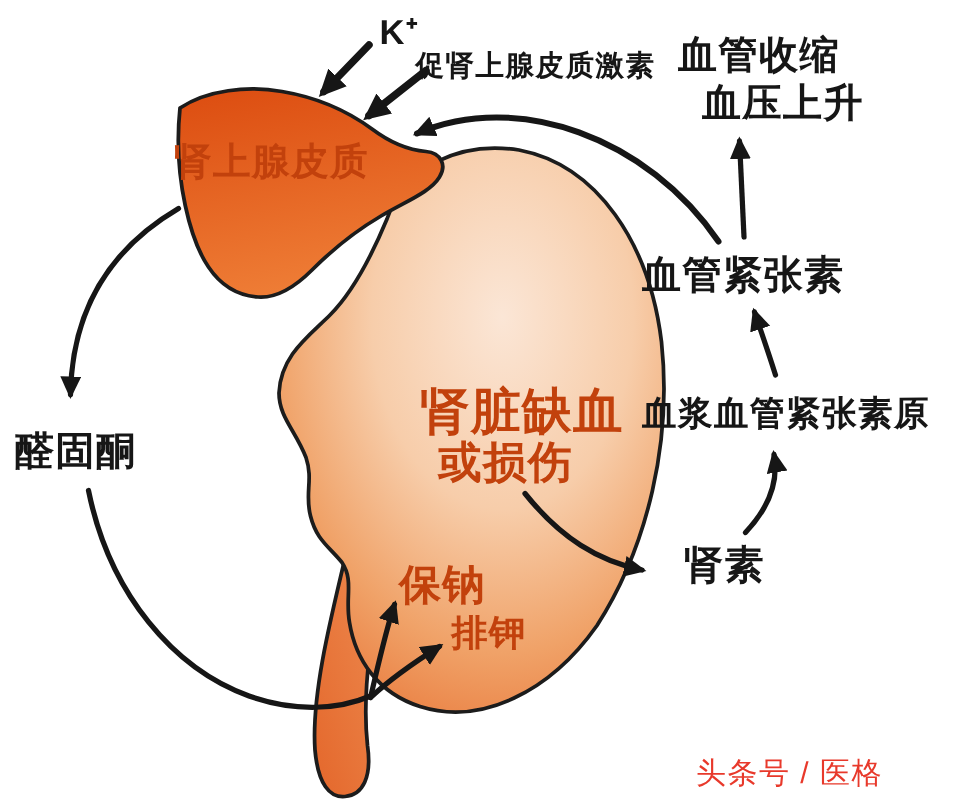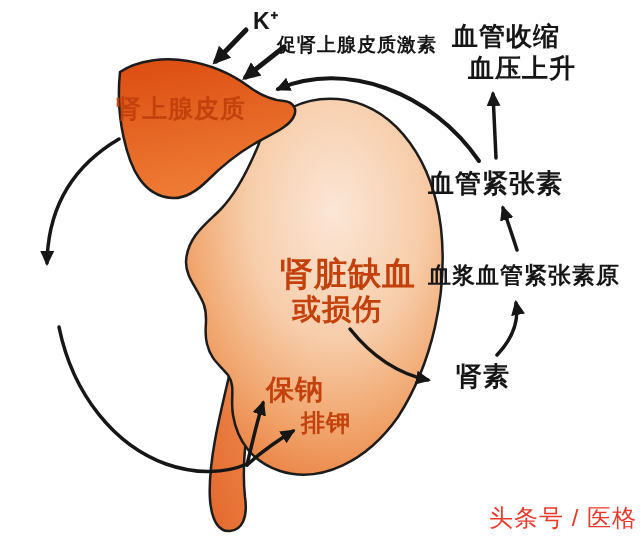--- a/index.html
+++ b/index.html
@@ -79,18 +79,19 @@
 
   <div class="lbl" style="left:253px;top:8px;font-size:23px;">K⁺</div>
   <div class="lbl" style="left:277px;top:34px;font-size:19px;">促肾上腺皮质激素</div>
   <div class="lbl" style="left:452px;top:22px;font-size:26px;">血管收缩</div>
   <div class="lbl" style="left:452px;top:54px;font-size:26px;margin-left:16px;">血压上升</div>
   <div class="lbl on-organ" style="left:116px;top:94px;font-size:25px;">肾上腺皮质</div>
   <div class="lbl" style="left:428px;top:169px;font-size:26px;">血管紧张素</div>
   <div class="lbl" style="left:428px;top:262px;font-size:23px;">血浆血管紧张素原</div>
   <div class="lbl on-organ" style="left:280px;top:255px;font-size:33px;text-align:right;">肾脏缺血</div>
   <div class="lbl on-organ" style="left:292px;top:293px;font-size:29px;text-align:center;">或损伤</div>
+  <div class="lbl" style="left:10px;top:286px;font-size:26px;">醛固酮</div>
   <div class="lbl" style="left:440px;top:362px;font-size:26px;margin-left:16px;">肾素</div>
   <div class="lbl on-organ" style="left:266px;top:374px;font-size:28px;">保钠</div>
   <div class="lbl on-organ" style="left:301px;top:409px;font-size:24px;">排钾</div>
 
-  <div class="wm" style="left:464px;top:502px;font-size:24px;margin-left:25px;">头条号 / 医格</div>
+  <div class="wm" style="left:464px;top:502px;font-size:20px;">头条号 / 医格</div>
 </div>
 
 </body></html>

